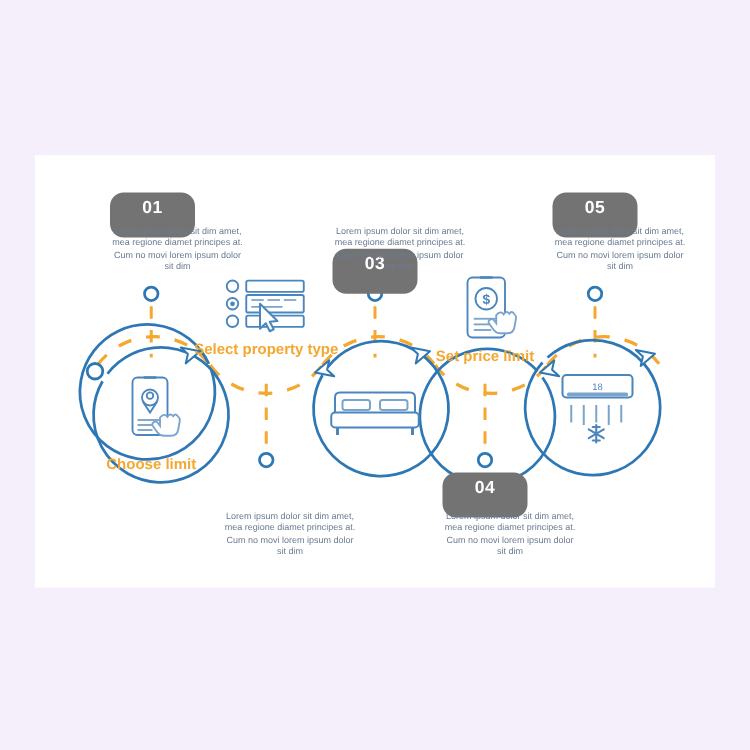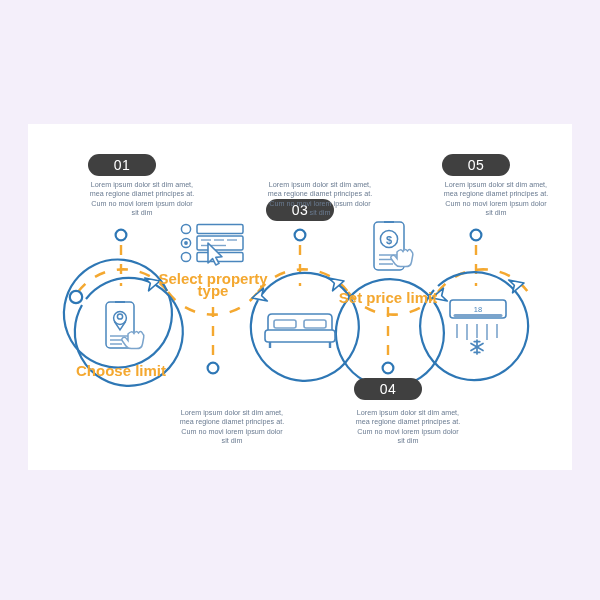--- a/index.html
+++ b/index.html
@@ -12,40 +12,40 @@
   #stage{position:relative;width:600px;height:600px;}
   #card{
     position:absolute;left:28px;top:124px;
     width:544px;height:346px;
     background:#ffffff;
   }
   #svgroot{position:absolute;left:0;top:0;width:600px;height:600px;}
 
   .badge{
     position:absolute;
-    height:22px;line-height:22px;
+    height:36px;line-height:22px;
     border-radius:11px;
-    background:#404040;
+    background:#737373;
     color:#ffffff;
-    font-size:14px;font-weight:normal;
+    font-size:14px;font-weight:bold;
     text-align:center;
     letter-spacing:.5px;
   }
   .desc{
     position:absolute;
     width:108px;
     color:#6a7b91;
     font-size:7.2px;
     line-height:9.4px;
     text-align:center;
   }
   .clabel{
     position:absolute;
     color:#f4a830;
-    font-size:15px;
+    font-size:12px;
     font-weight:bold;
     text-align:center;
     line-height:12px;
     width:120px;
   }
 </style>
 </head>
 <body>
 
 <div id="stage">
@@ -201,15 +201,15 @@
   <div class="badge" style="left:442px;top:154px;width:68px;">05</div>
 
   <div class="desc" style="left:88px;top:180px;">Lorem ipsum dolor sit dim amet, mea regione diamet principes at. Cum no movi lorem ipsum dolor sit dim</div>
   <div class="desc" style="left:178px;top:408px;">Lorem ipsum dolor sit dim amet, mea regione diamet principes at. Cum no movi lorem ipsum dolor sit dim</div>
   <div class="desc" style="left:266px;top:180px;">Lorem ipsum dolor sit dim amet, mea regione diamet principes at. Cum no movi lorem ipsum dolor sit dim</div>
   <div class="desc" style="left:354px;top:408px;">Lorem ipsum dolor sit dim amet, mea regione diamet principes at. Cum no movi lorem ipsum dolor sit dim</div>
   <div class="desc" style="left:442px;top:180px;">Lorem ipsum dolor sit dim amet, mea regione diamet principes at. Cum no movi lorem ipsum dolor sit dim</div>
 
   <div class="clabel" style="left:61px;top:365px;">Choose limit</div>
   <div class="clabel" style="left:153px;top:273px;">Select property type</div>
-  <div class="clabel" style="left:328px;top:292px;">Set price limit</div>
+  <div class="clabel" style="left:328px;top:279px;">Set price limit</div>
 
 </div>
 
 </body></html>

